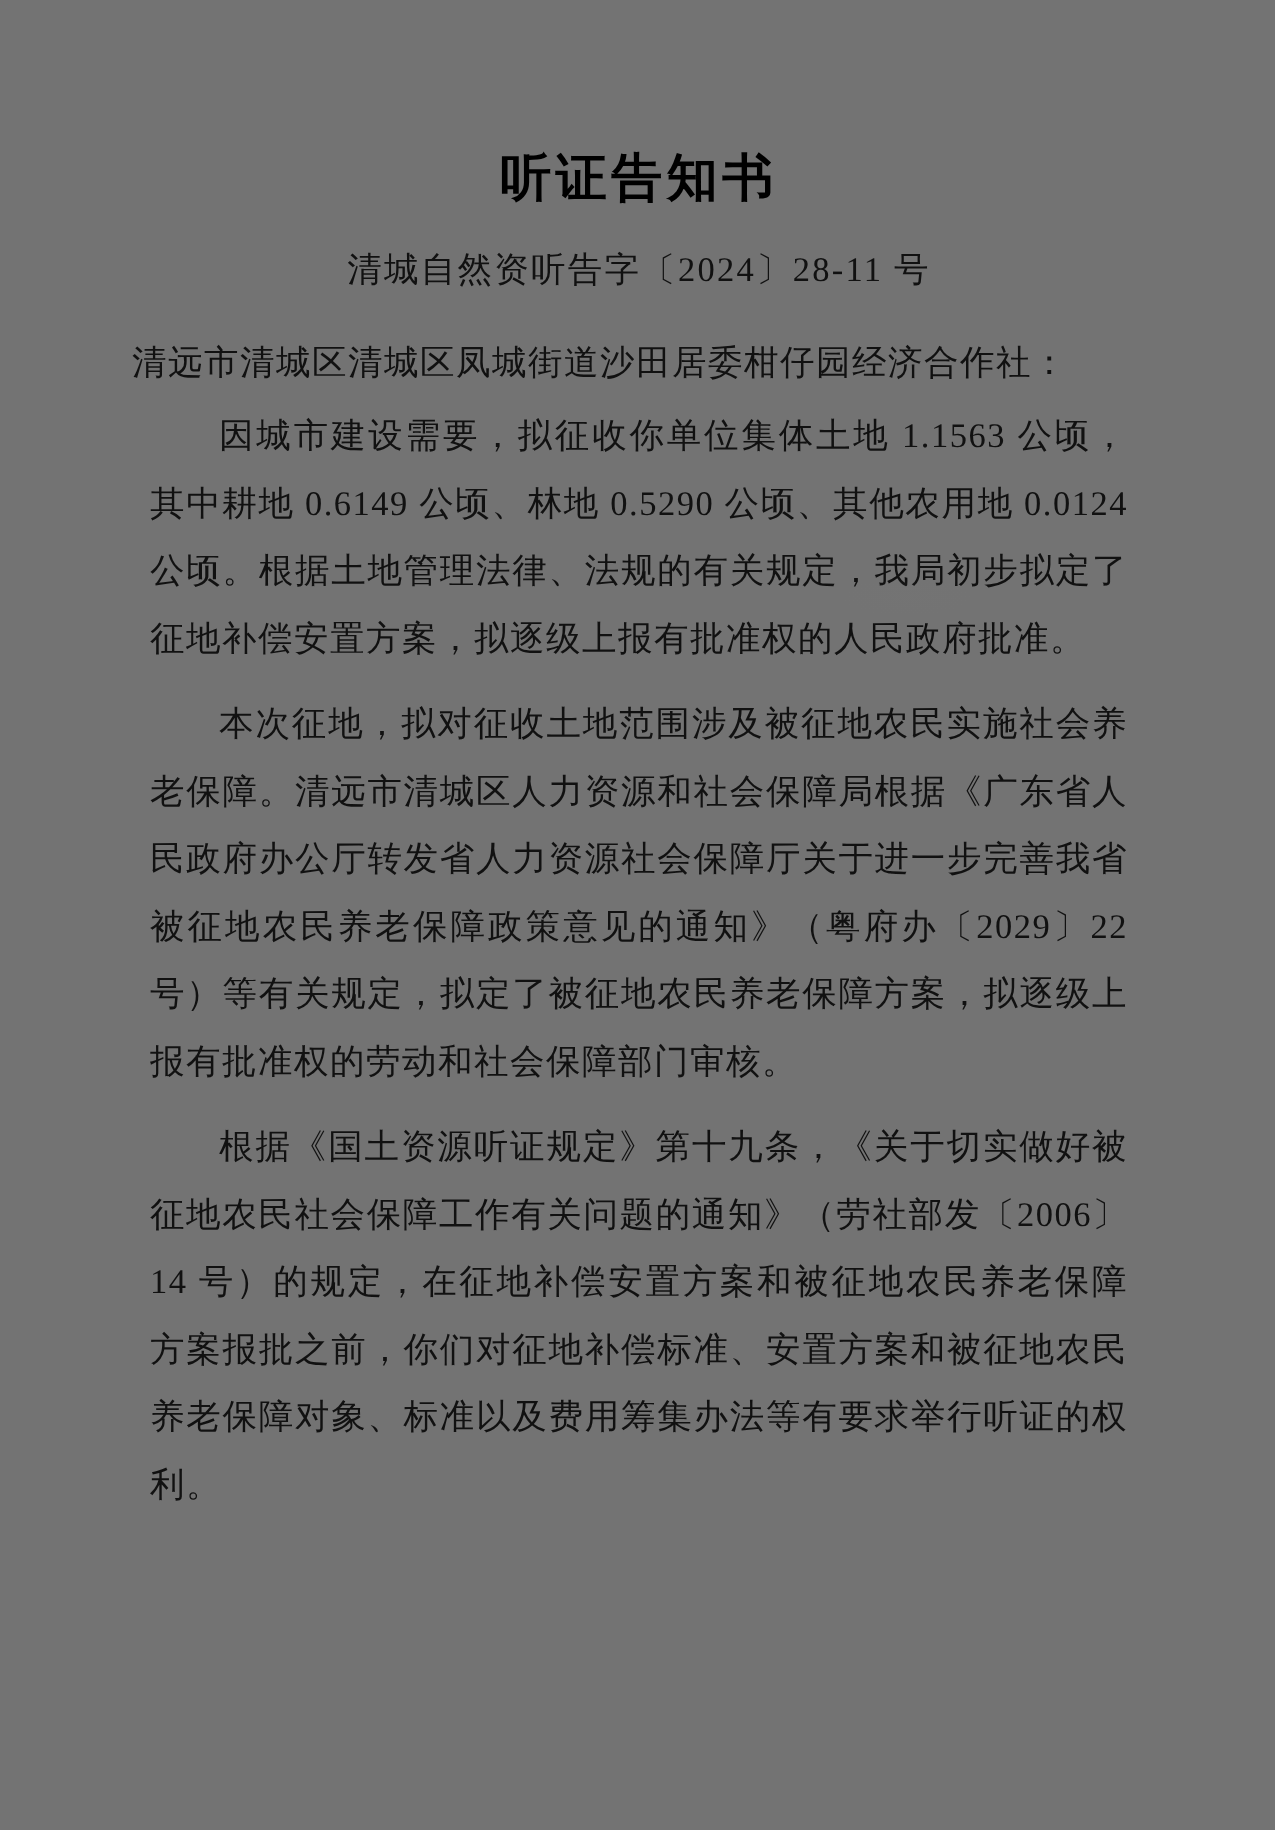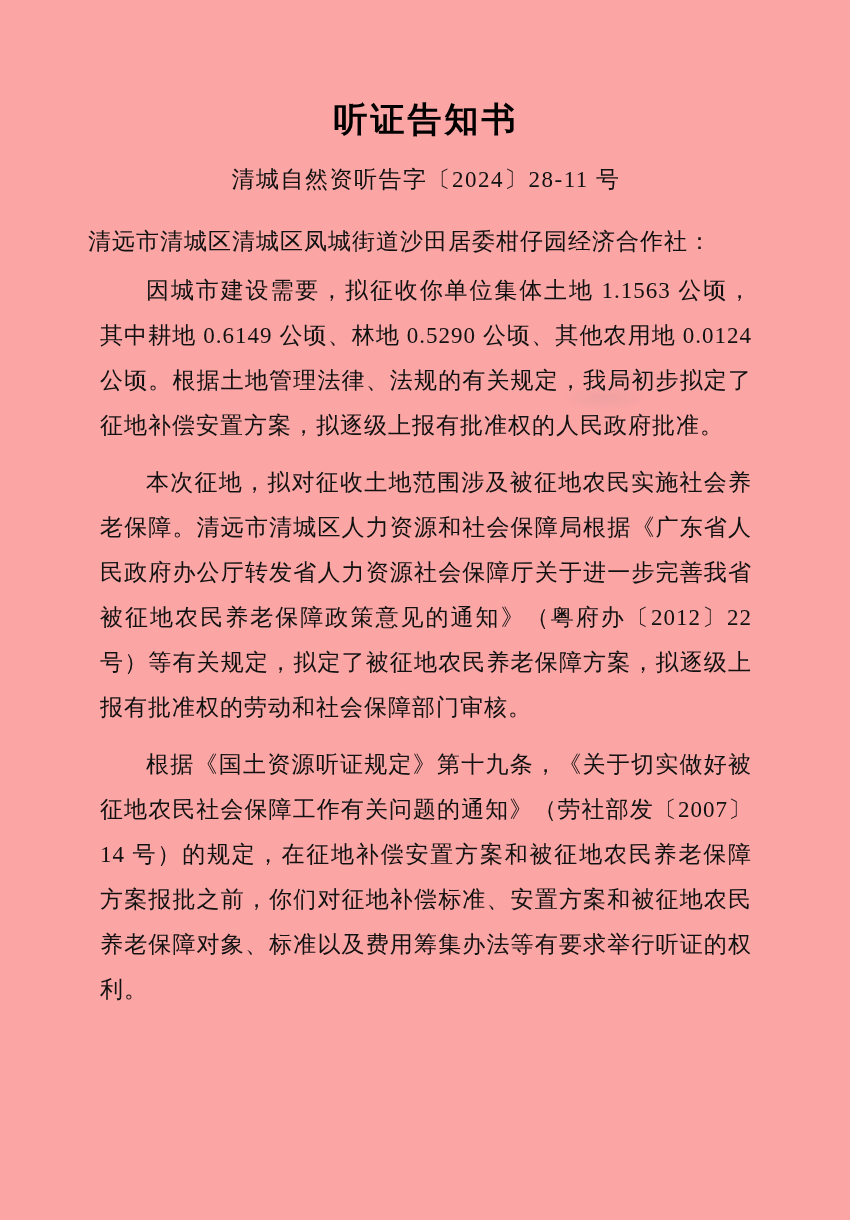--- a/index.html
+++ b/index.html
@@ -4,21 +4,21 @@
 <style>
   html, body {
     margin: 0;
     padding: 0;
     background: #ffffff;
   }
   .page {
     position: relative;
     width: 850px;
     height: 1220px;
-    background: #fca5a5;
+    background: #737373;
     box-sizing: border-box;
     padding: 100px 86px 0 88px;
     font-family: "Liberation Serif", "DejaVu Serif", serif;
     color: #111111;
     overflow: hidden;
   }
   .doc-title {
     margin: 0;
     text-align: center;
     font-size: 34px;
@@ -71,19 +71,19 @@
 <div class="page">
 
   <h1 class="doc-title">听证告知书</h1>
 
   <div class="doc-number">清城自然资听告字〔2024〕28-11 号</div>
 
   <div class="addressee">清远市清城区清城区凤城街道沙田居委柑仔园经济合作社：</div>
 
   <div class="doc-body">
     <p class="para">因城市建设需要，拟征收你单位集体土地 1.1563 公顷，其中耕地 0.6149 公顷、林地 0.5290 公顷、其他农用地 0.0124 公顷。根据土地管理法律、法规的有关规定，我局初步拟定了征地补偿安置方案，拟逐级上报有批准权的人民政府批准。</p>
-    <p class="para">本次征地，拟对征收土地范围涉及被征地农民实施社会养老保障。清远市清城区人力资源和社会保障局根据《广东省人民政府办公厅转发省人力资源社会保障厅关于进一步完善我省被征地农民养老保障政策意见的通知》（粤府办〔2012〕22 号）等有关规定，拟定了被征地农民养老保障方案，拟逐级上报有批准权的劳动和社会保障部门审核。</p>
-    <p class="para">根据《国土资源听证规定》第十九条，《关于切实做好被征地农民社会保障工作有关问题的通知》（劳社部发〔2007〕14 号）的规定，在征地补偿安置方案和被征地农民养老保障方案报批之前，你们对征地补偿标准、安置方案和被征地农民养老保障对象、标准以及费用筹集办法等有要求举行听证的权利。</p>
+    <p class="para">本次征地，拟对征收土地范围涉及被征地农民实施社会养老保障。清远市清城区人力资源和社会保障局根据《广东省人民政府办公厅转发省人力资源社会保障厅关于进一步完善我省被征地农民养老保障政策意见的通知》（粤府办〔2029〕22 号）等有关规定，拟定了被征地农民养老保障方案，拟逐级上报有批准权的劳动和社会保障部门审核。</p>
+    <p class="para">根据《国土资源听证规定》第十九条，《关于切实做好被征地农民社会保障工作有关问题的通知》（劳社部发〔2006〕14 号）的规定，在征地补偿安置方案和被征地农民养老保障方案报批之前，你们对征地补偿标准、安置方案和被征地农民养老保障对象、标准以及费用筹集办法等有要求举行听证的权利。</p>
   </div>
 
   <div class="scan-smudge"></div>
 
 </div>
 
 </body></html>

